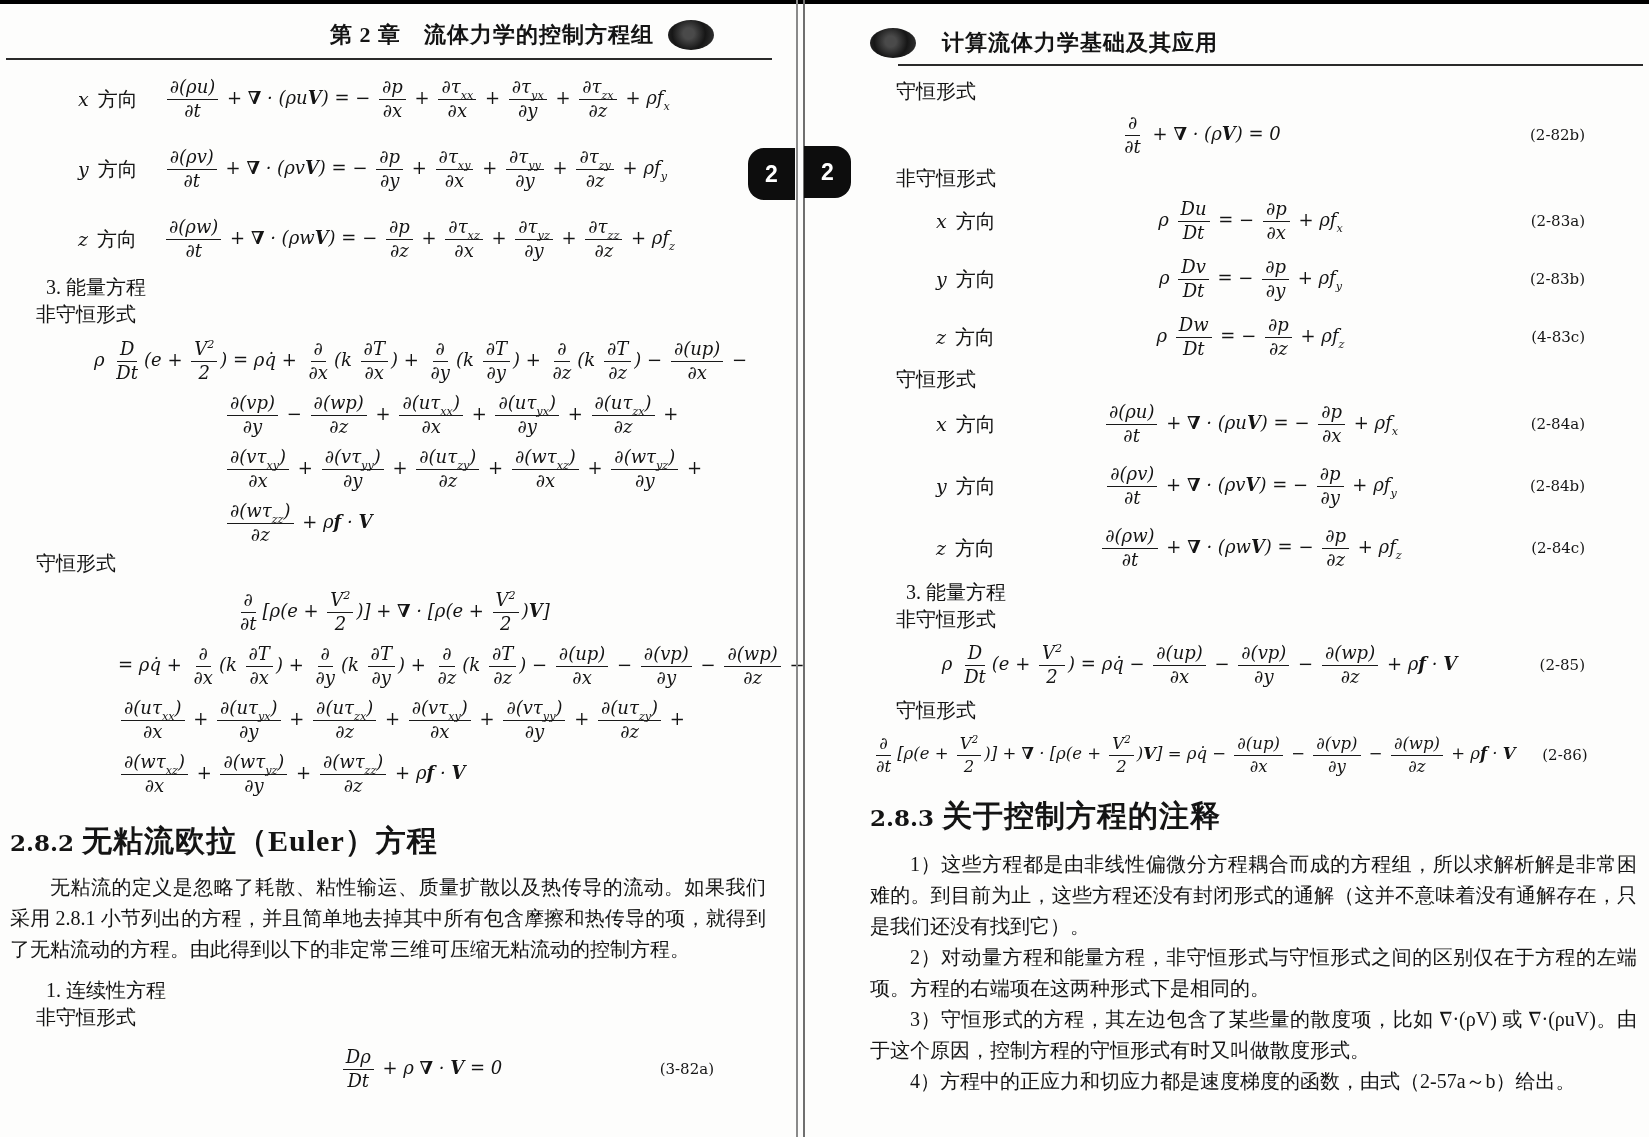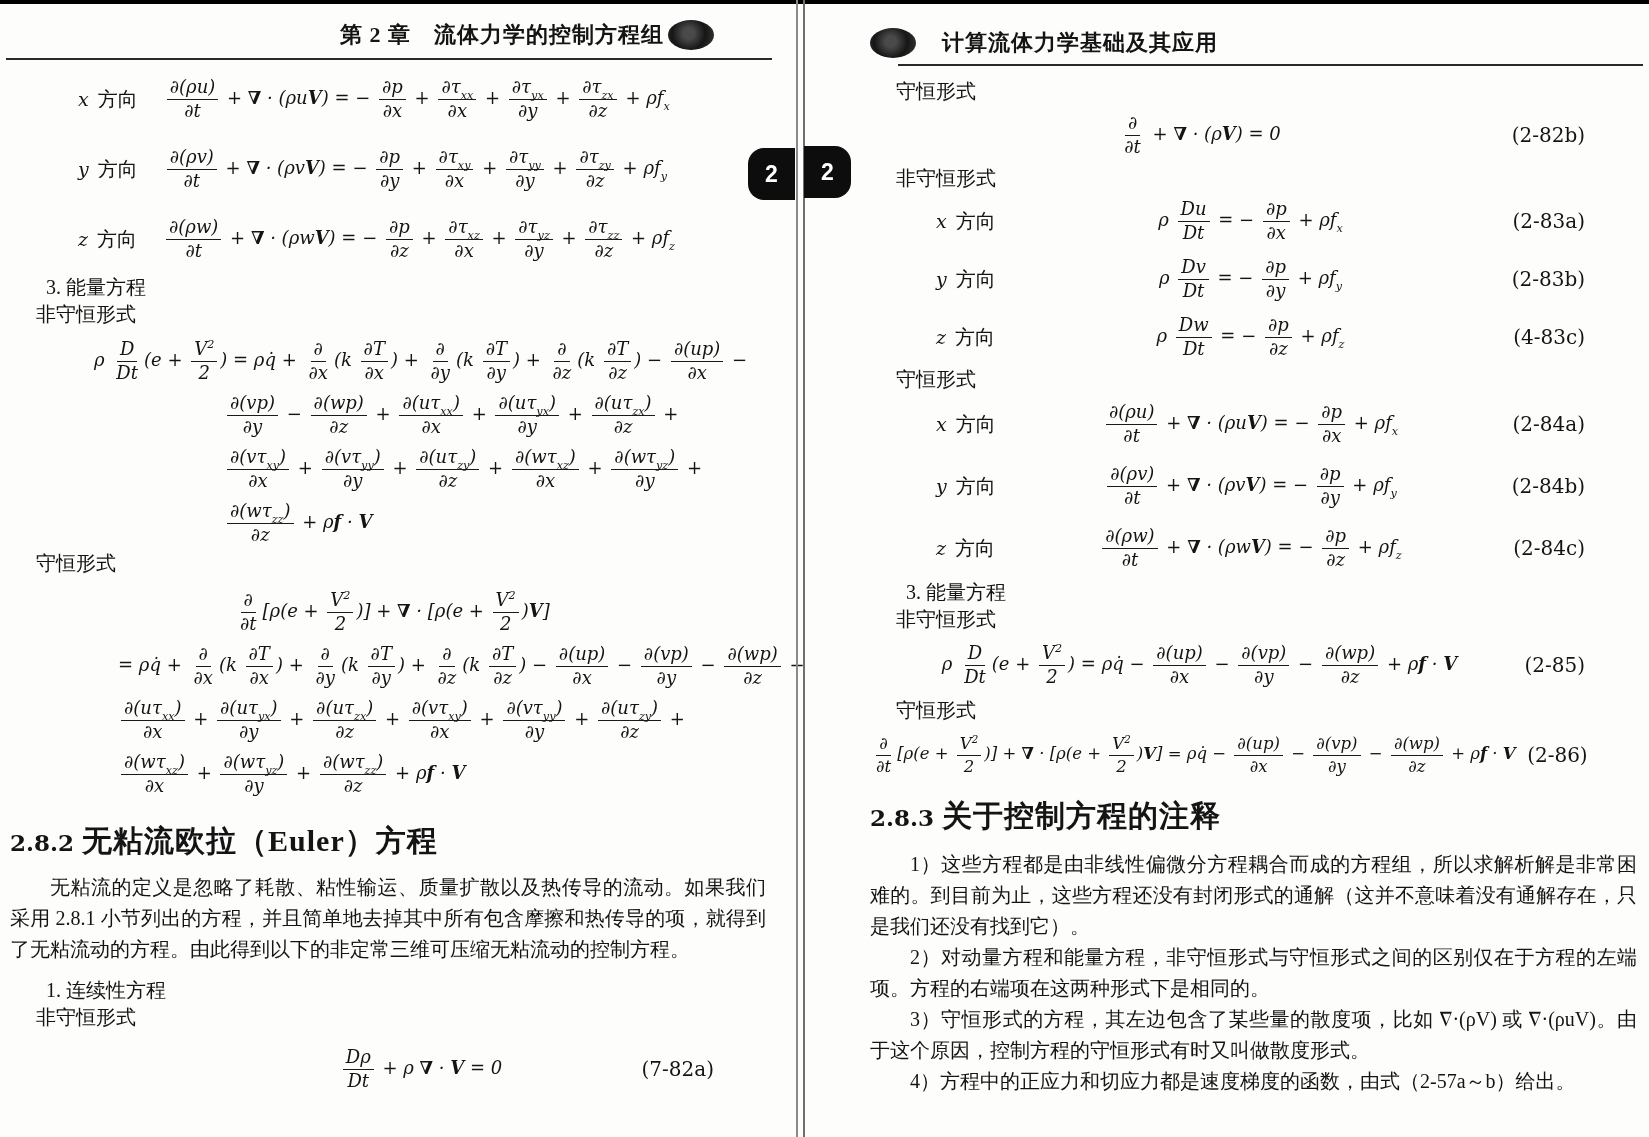--- a/index.html
+++ b/index.html
@@ -5,21 +5,21 @@
   html,body{margin:0;padding:0;background:#e8e8e8;}
   .spread{position:relative;width:1649px;height:1137px;background:#fdfdfc;overflow:hidden;
           font-family:"Liberation Serif",serif;color:#141414;}
   .topline{position:absolute;top:0;left:0;width:1649px;height:4px;background:#000;}
 
   .page{position:absolute;top:4px;box-sizing:border-box;}
   .page-left{left:0;width:778px;height:1133px;padding:14px 12px 0 10px;}
   .page-right{left:806px;width:843px;height:1133px;padding:20px 12px 0 64px;}
 
   
-  .lp-head{display:flex;justify-content:flex-end;align-items:center;gap:4px;padding-right:52px;height:34px;}
+  .lp-head{display:flex;justify-content:flex-end;align-items:center;gap:14px;padding-right:52px;height:34px;}
   .rp-head{display:flex;justify-content:flex-start;align-items:flex-end;gap:26px;height:34px;}
   .head-title{font-weight:700;font-size:22px;letter-spacing:1px;}
   .badge{width:46px;height:30px;border-radius:50%;flex:0 0 auto;
          background:radial-gradient(circle at 45% 45%, #4a4a4a 0 18%, #161616 55%, #3d3d3d 100%);}
   .headrule{border-top:2.5px solid #2a2a2a;}
   .page-left .headrule{margin:6px -6px 0 -4px;}
   .page-right .headrule{margin:6px -6px 0 28px;}
 
   
   .gutter-line{position:absolute;top:0;height:1137px;width:1.5px;background:#8a8a8a;}
@@ -33,21 +33,21 @@
 
   
   .eq{font-family:"DejaVu Serif",serif;font-style:italic;font-size:18px;white-space:nowrap;}
   .eq b{font-weight:700;}
   .frac{display:inline-flex;flex-direction:column;align-items:center;vertical-align:middle;
         margin:0 3px;line-height:1.05;text-align:center;}
   .fnum{padding:0 3px 2px;border-bottom:1.4px solid #1a1a1a;display:block;}
   .fden{padding:2px 3px 0;display:block;}
   .eq sub{font-size:0.62em;vertical-align:-0.5em;line-height:0;}
   .eq sup{font-size:0.62em;vertical-align:0.6em;line-height:0;}
-  .tag{font-style:normal;font-family:"DejaVu Serif",serif;font-size:20px;white-space:nowrap;}
+  .tag{font-style:normal;font-family:"DejaVu Serif",serif;font-size:15px;white-space:nowrap;}
 
   
   .subhead{font-size:20px;padding-left:36px;height:27px;line-height:27px;}
   .formlabel{font-size:20px;padding-left:26px;height:27px;line-height:27px;}
   .sechead{display:flex;align-items:baseline;gap:8px;font-weight:700;margin:0;}
   .secnum{font-family:"DejaVu Serif",serif;font-size:23px;font-weight:700;}
   .sectitle{font-size:30px;letter-spacing:1px;}
   .para{font-size:20px;line-height:31px;text-align:justify;text-indent:2em;margin:0;}
 
   
@@ -317,21 +317,21 @@
 
     <div class="subhead" style="margin-top:12px;">1. 连续性方程</div>
     <div class="formlabel">非守恒形式</div>
 
     <div class="eqrow3 h64" style="margin-top:6px;grid-template-columns:210px 1fr 92px;">
       <span></span>
       <span class="eq ctr"><span class="frac">
             <span class="fnum">Dρ</span>
             <span class="fden">Dt</span>
           </span> + ρ <b>∇</b> · <b>V</b> = 0</span>
-      <span class="tag">(7-82a)</span>
+      <span class="tag">(3-82a)</span>
     </div>
   </section>
 
   <div class="gutter-line gl-a"></div>
   <div class="gutter-line gl-b"></div>
   <div class="tab tab-l">2</div>
   <div class="tab tab-r">2</div>
 
   <section class="page page-right">
     <div class="rp-head">

